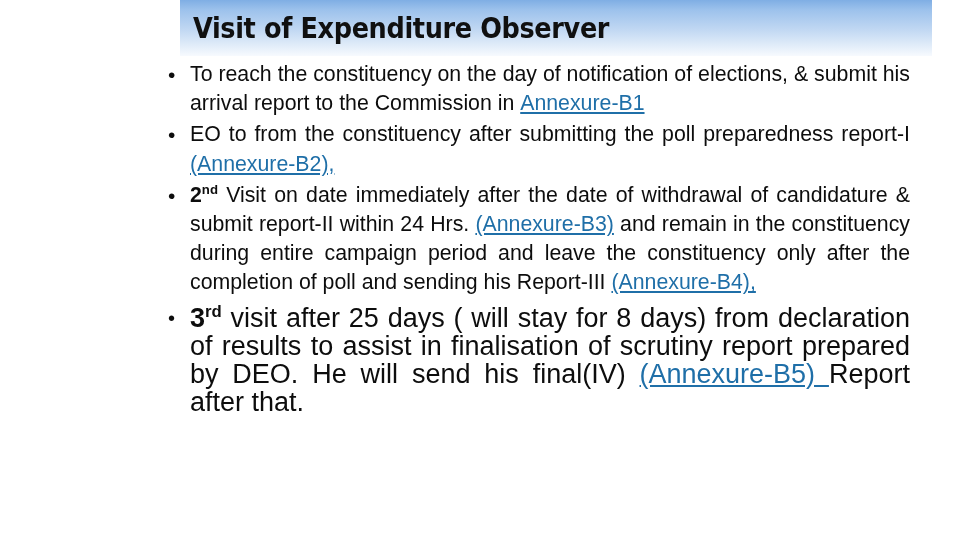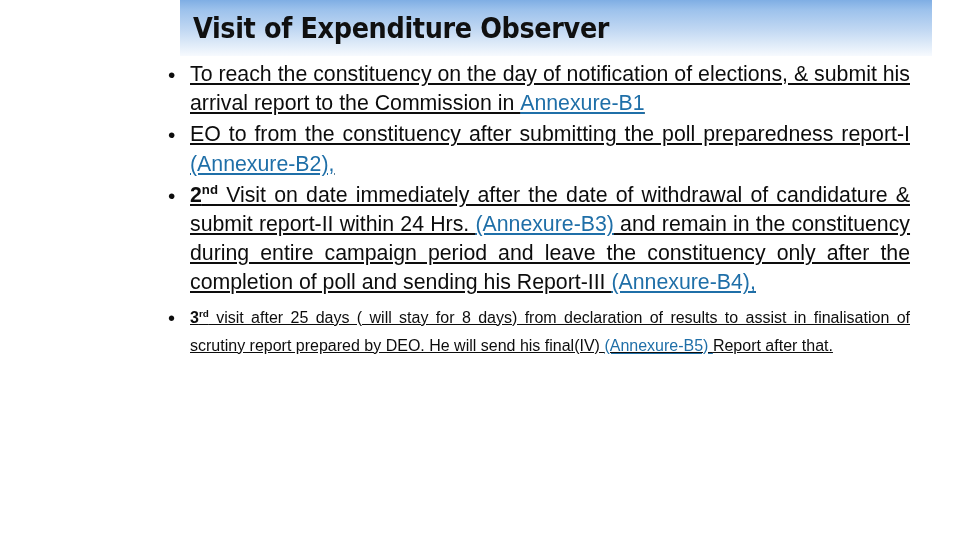--- a/index.html
+++ b/index.html
@@ -70,21 +70,20 @@
     color: #0D0D0D;
   }
   .bullet-body {
     flex: 1 1 auto;
   }
 
   .just {
     text-align: justify;
     text-align-last: left;
     text-justify: inter-word;
-    text-decoration: underline;
   }
 
   .link {
     color: #1F6FA8;
     text-decoration: underline;
     text-underline-offset: 2px;
     font-weight: 500;
   }
   .bold { font-weight: bold; }
 
@@ -94,21 +93,21 @@
     line-height: 0;
     font-weight: bold;
   }
 
   
   #b1 { margin-top: 0px; }
   #b2 { margin-top: 2px; }
   #b3 { margin-top: 2px; }
   #b4 { margin-top: 6px; }
 
-  #b4 .bullet-row, #b4 .bullet-body { font-size: 16px; line-height: 28px; }
+  #b4 .bullet-row, #b4 .bullet-body { font-size: 27px; line-height: 28px; }
   #b4 .bullet-mark { font-size: 20px; line-height: 28px; }
 </style>
 </head>
 <body>
 
 <div id="slide">
 
   <div id="title-band"></div>
   <div id="title-text">Visit of Expenditure Observer</div>
 

